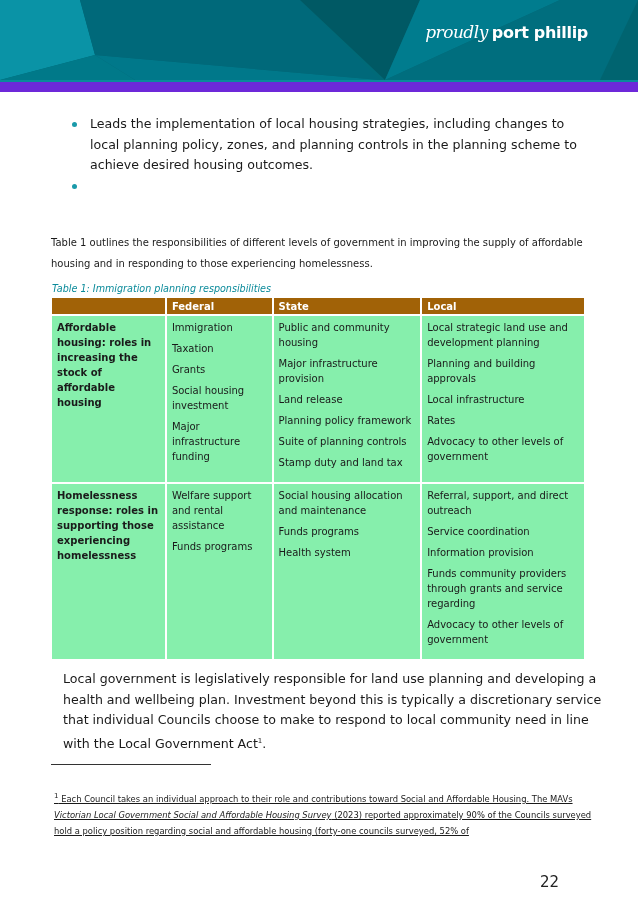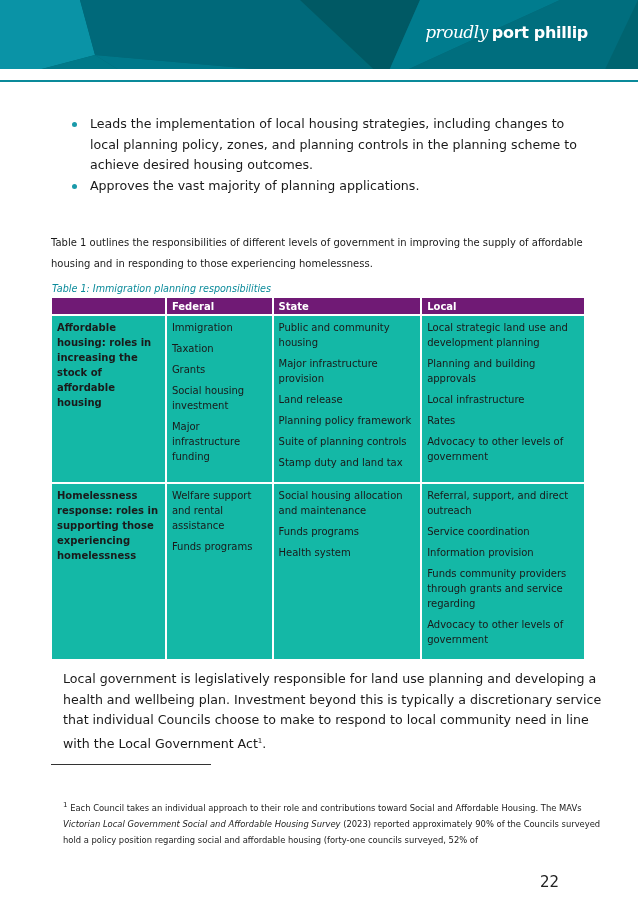--- a/index.html
+++ b/index.html
@@ -1,46 +1,46 @@
 <!DOCTYPE html>
 <html><head>
 <meta charset="utf-8">
 <style>
   html, body { margin:0; padding:0; }
   body { width:638px; height:912px; background:#ffffff; position:relative; overflow:hidden;
          font-family:"DejaVu Sans", sans-serif; color:#1a1a1a; }
-  .banner { position:absolute; left:0; top:0; width:638px; height:69px; overflow:hidden; background:#c2410c; }
+  .banner { position:absolute; left:0; top:0; width:638px; height:92px; overflow:hidden; background:#6d28d9; }
   .banner svg { position:absolute; left:0; top:0; }
   .banner-line { position:absolute; left:0; top:80px; width:638px; height:2px; background:#0a8a9a; }
   .logo { position:absolute; right:50px; top:22px; color:#ffffff; display:flex; align-items:baseline; gap:4px; }
   .logo .script { font-family:"DejaVu Serif", serif; font-style:italic; font-size:17px; letter-spacing:-0.5px; }
   .logo .bold { font-family:"DejaVu Sans", sans-serif; font-weight:bold; font-size:16px; letter-spacing:-0.3px; }
 
   .bullets { position:absolute; left:72px; top:114px; width:520px; margin:0; padding:0; list-style:none; }
   .bullets li { position:relative; font-size:12.6px; line-height:20.5px; padding-left:18px; }
   .bullets li .dot { position:absolute; left:0; top:8px; width:5px; height:5px; border-radius:50%; background:#1a9aaa; }
 
   .intro { position:absolute; left:51px; top:232px; width:545px; font-size:10px; line-height:21px; margin:0; }
 
   .caption { position:absolute; left:52px; top:283px; font-size:9.6px; font-style:italic; color:#0a8a9a; }
 
   table.resp { position:absolute; left:52px; top:298px; width:536px; border-collapse:separate; border-spacing:2px 2px;
                margin-left:-2px; margin-top:-2px; font-size:10px; }
-  table.resp th { background:#701a75; color:#ffffff; text-align:left; font-weight:bold; font-size:10px;
+  table.resp th { background:#a16207; color:#ffffff; text-align:left; font-weight:bold; font-size:10px;
                   padding:1px 5px; height:14px; }
-  table.resp td { background:#14b8a6; vertical-align:top; padding:4px 5px 6px 5px; line-height:15px; }
+  table.resp td { background:#86efac; vertical-align:top; padding:4px 5px 6px 5px; line-height:15px; }
   table.resp td.rowhead { font-weight:bold; font-size:10px; line-height:15px; }
   table.resp td p { margin:0 0 6px 0; }
   .c0 { width:104px; } .c1 { width:96px; } .c2 { width:140px; } .c3 { width:156px; }
 
   .para2 { position:absolute; left:51px; top:657px; width:545px; font-size:12.6px; line-height:20.5px; margin:12px; }
   .para2 sup { font-size:7px; }
 
   .fn-rule { position:absolute; left:51px; top:764px; width:160px; height:1px; background:#333; }
-  .footnote { position:absolute; left:51px; top:785px; width:545px; font-size:8.4px; line-height:16px; margin:12px; }
+  .footnote { position:absolute; left:51px; top:785px; width:545px; font-size:8.4px; line-height:16px; margin:3px;text-decoration:underline; }
   .footnote sup { font-size:7px; }
   .page-num { position:absolute; left:540px; top:873px; font-size:15px; color:#222; }
 </style>
 </head>
 <body>
 
 <div class="banner">
   <svg width="638" height="80">
     <rect x="0" y="0" width="638" height="80" fill="#006a78"></rect>
     <polygon points="0,0 80,0 95,55 0,80" fill="#0a93a6"></polygon>
@@ -54,21 +54,21 @@
   </svg>
   <div class="logo">
     <span class="script">proudly</span>
     <span class="bold">port phillip</span>
   </div>
 </div>
 <div class="banner-line"></div>
 
 <ul class="bullets">
   <li><span class="dot"></span><span>Leads the implementation of local housing strategies, including changes to local planning policy, zones, and planning controls in the planning scheme to achieve desired housing outcomes.</span></li>
-  <li><span class="dot"></span><span>Approves the vast majority of planning applications.</span></li>
+  <li><span class="dot"></span></li>
 </ul>
 
 <p class="intro">Table 1 outlines the responsibilities of different levels of government in improving the supply of affordable housing and in responding to those experiencing homelessness.</p>
 
 <div class="caption">Table 1: Immigration planning responsibilities</div>
 
 <table class="resp">
   <thead>
     <tr>
       <th class="c0"></th>

